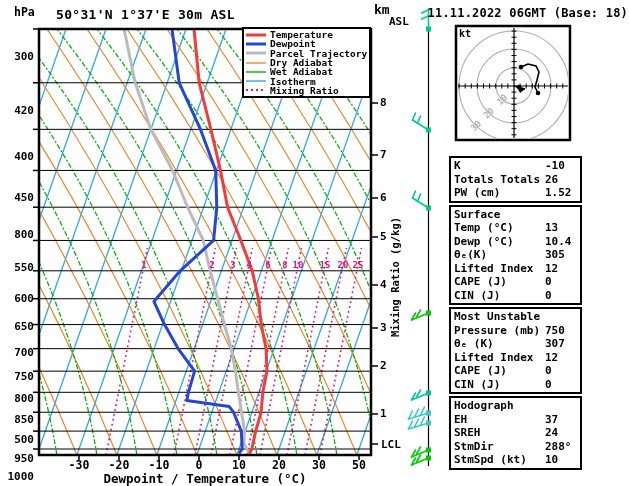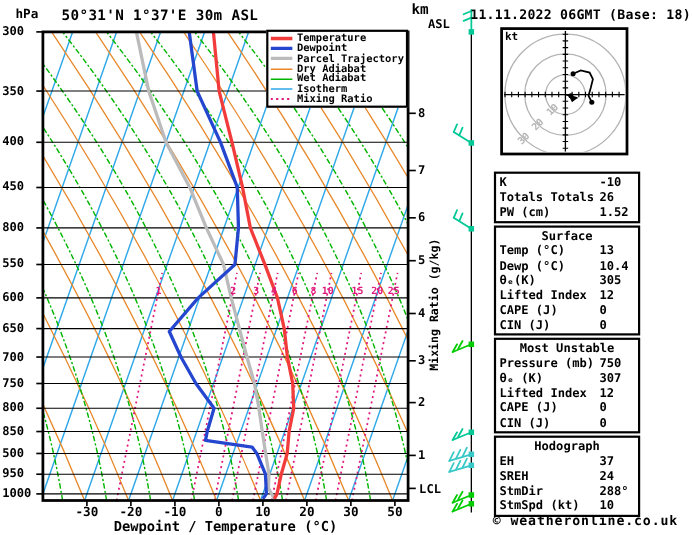--- a/index.html
+++ b/index.html
@@ -11,32 +11,32 @@
   .hpa{left:14px;top:5px;font-size:11.5px;}
   .km{left:374px;top:2px;font-size:13px;}
   .asl{left:389px;top:15px;font-size:11px;}
   .datetime{left:400px;top:6px;width:228px;text-align:right;font-size:12px;letter-spacing:0.2px;}
   .xaxis-title{left:39px;top:471px;width:332px;text-align:center;font-size:12.5px;}
   .mix-axis{left:330px;top:271px;width:130px;text-align:center;font-size:10.5px;
             transform:translateX(0) rotate(-90deg);transform-origin:center;}
   .lcl{left:381px;top:438px;font-size:11px;}
   .kt{left:459px;top:28px;font-size:10px;}
   .copyright{left:448px;top:466px;font-size:12px;letter-spacing:0.8px;}
-  .ptick{position:absolute;left:2px;width:32px;font-size:11px;}
+  .ptick{position:absolute;left:2px;width:32px;text-align:right;font-size:11px;margin-top:28px;}
   .ttick{position:absolute;width:34px;text-align:center;font-size:11.5px;top:458px;}
   .ktick{position:absolute;left:380px;font-size:11px;}
   .mixlbl{position:absolute;width:18px;text-align:center;font-size:9px;top:260px;}
   .legend{position:absolute;left:242px;top:27px;width:129px;background:#fff;
           border:2px solid #000;padding:1px 0 1px 2px;box-sizing:border-box;}
   .legend-row{display:flex;align-items:center;height:9.3px;}
   .legend-swatch{width:20px;flex:0 0 20px;margin-right:4px;}
   .legend-text{font-size:9.5px;line-height:9px;}
   .stats{position:absolute;left:449px;top:156px;width:133px;}
   .stats-box{border:2px solid #000;background:#fff;margin-bottom:2px;padding:1px 3px;box-sizing:border-box;}
-  .stats-head{text-align:center;font-size:11px;line-height:13.5px;}
+  .stats-head{font-size:11px;line-height:13.5px;}
   .stats-row{display:flex;font-size:11px;line-height:13.5px;}
   .stats-label{flex:1;white-space:pre;}
   .stats-value{flex:0 0 32px;white-space:pre;}
 </style>
 </head>
 <body>
 
 <div id="stage">
   <svg id="chart-svg" width="629" height="486">
       <defs>
@@ -277,21 +277,20 @@
 
   <div class="lbl hpa">hPa</div>
   <div class="lbl title">50°31'N 1°37'E 30m ASL</div>
   <div class="lbl km">km</div>
   <div class="lbl asl">ASL</div>
   <div class="lbl datetime">11.11.2022 06GMT (Base: 18)</div>
   <div class="lbl xaxis-title">Dewpoint / Temperature (°C)</div>
   <div class="lbl mix-axis">Mixing Ratio (g/kg)</div>
   <div class="lbl lcl">LCL</div>
   <div class="lbl kt">kt</div>
-  <div class="lbl copyright">© weatheronline.co.uk</div>
 
   <div class="legend" id="legend-box">
       <div class="legend-row">
         <svg width="20" height="8" class="legend-swatch">
           <line x1="0" y1="4" x2="20" y2="4" stroke="#f23c3c" stroke-width="3"></line>
         </svg>
         <span class="legend-text">Temperature</span>
       </div>
       <div class="legend-row">
         <svg width="20" height="8" class="legend-swatch">
@@ -409,21 +408,21 @@
           <span class="stats-label">StmDir</span>
           <span class="stats-value">288°</span>
         </div>
         <div class="stats-row">
           <span class="stats-label">StmSpd (kt)</span>
           <span class="stats-value">10</span>
         </div>
       </div>
     </div>
 <div class="ptick" style="top: 22px;">300</div>
-    <div class="ptick" style="top: 75.7747px;">350</div>
+    <div class="ptick" style="top: 75.7747px;">420</div>
     <div class="ptick" style="top: 122.356px;">400</div>
     <div class="ptick" style="top: 163.445px;">450</div>
     <div class="ptick" style="top: 200.199px;">800</div>
     <div class="ptick" style="top: 233.447px;">550</div>
     <div class="ptick" style="top: 263.801px;">600</div>
     <div class="ptick" style="top: 291.723px;">650</div>
     <div class="ptick" style="top: 317.576px;">700</div>
     <div class="ptick" style="top: 341.644px;">750</div>
     <div class="ptick" style="top: 364.157px;">800</div>
     <div class="ptick" style="top: 385.306px;">850</div>

